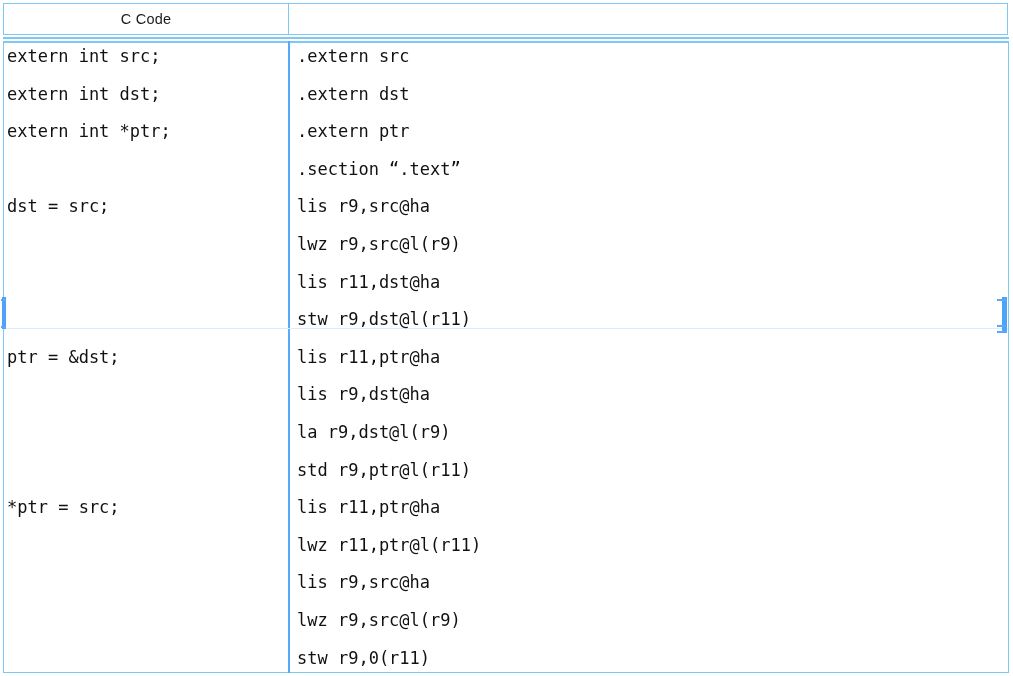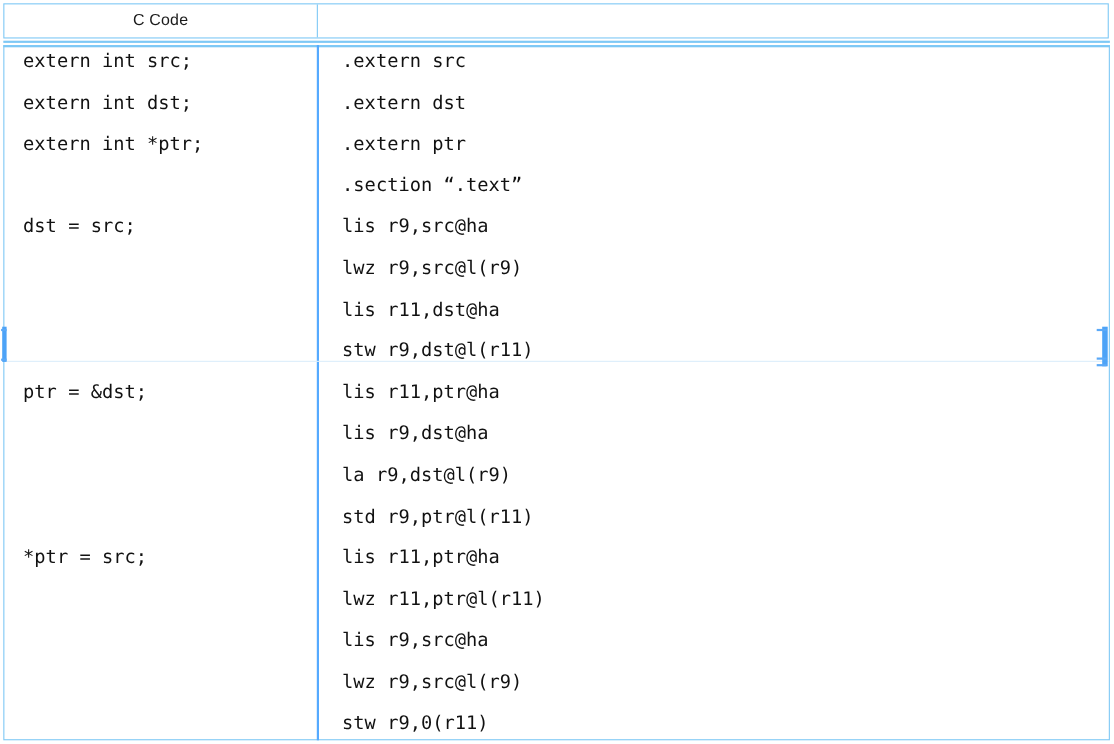--- a/index.html
+++ b/index.html
@@ -101,21 +101,21 @@
   .code-col.c-code {
     left: 7px;
     width: 278px;
   }
   .code-col.asm-code {
     left: 297px;
     width: 700px;
   }
   .code-line {
     position: absolute;
-    left: 14px;
+    left: 0;
     height: 20px;
     line-height: 20px;
     white-space: pre;
   }
 
   
   .handle {
     position: absolute;
     background: #4da3f7;
   }

